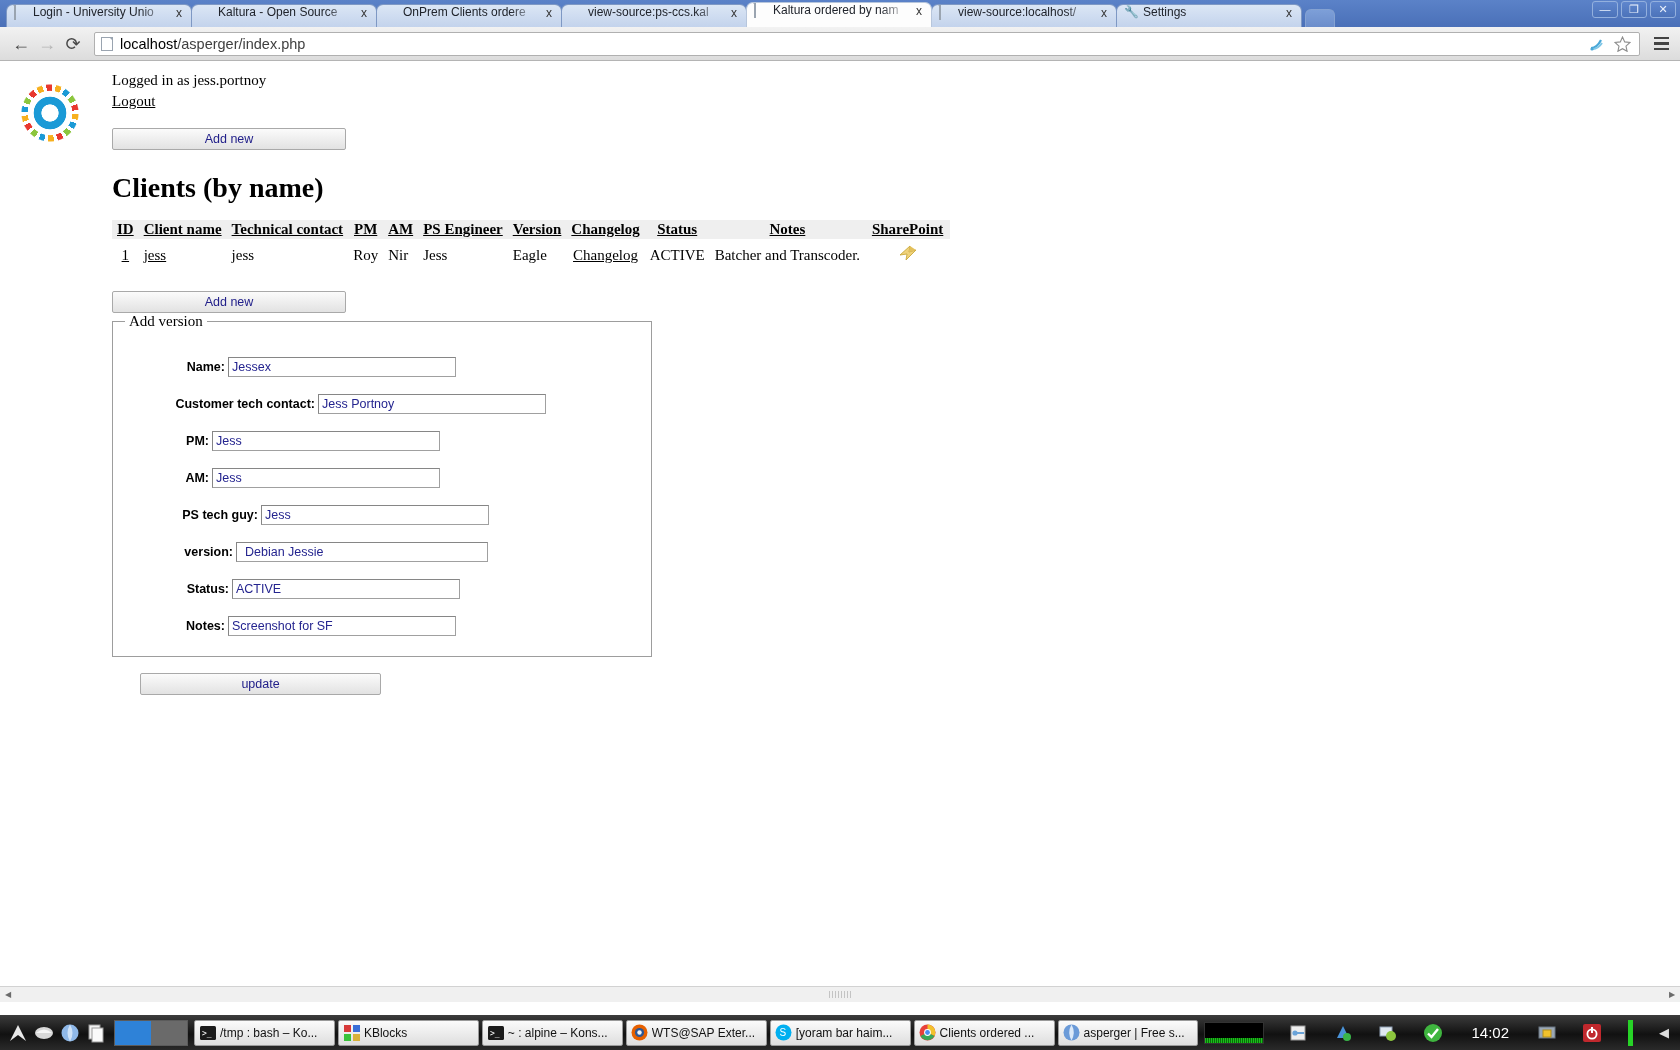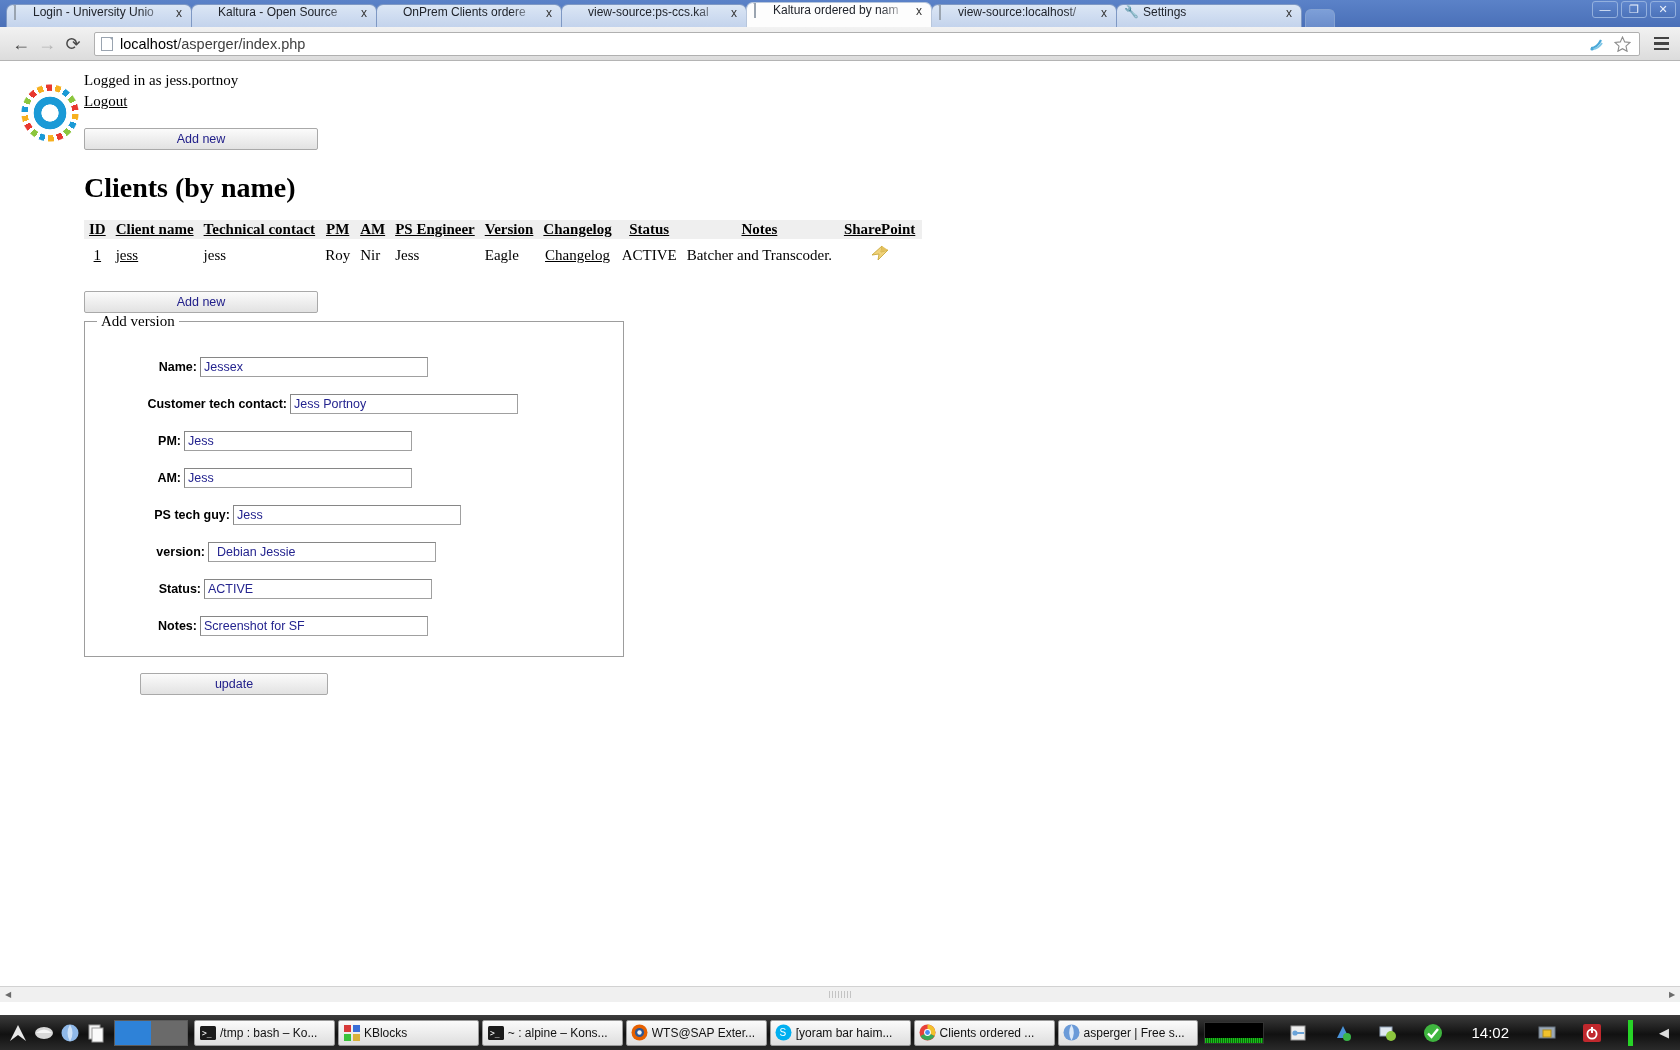--- a/index.html
+++ b/index.html
@@ -227,21 +227,21 @@
         #8cc63e 61.05% 64.45%, #ffffff 64.45% 66.6%,
         #e8382f 66.6% 70%, #ffffff 70% 72.15%,
         #f7b01e 72.15% 75.55%, #ffffff 75.55% 77.7%,
         #1b9ad6 77.7% 81.1%, #ffffff 81.1% 83.25%,
         #8cc63e 83.25% 86.65%, #ffffff 86.65% 88.8%,
         #e8382f 88.8% 92.2%, #ffffff 92.2% 94.35%,
         #f7b01e 94.35% 97.75%, #ffffff 97.75% 100%);
     -webkit-mask-image: radial-gradient(circle at 50% 50%, #000 0 47%, transparent 49%);
     mask-image: radial-gradient(circle at 50% 50%, #000 0 47%, transparent 49%);
   }
-  .content { position: absolute; left: 84px; top: 10px; }
+  .content { position: absolute; left: 112px; top: 10px; }
   .loginline { font-size: 15px; color: #000; line-height: 18px; }
   .logout-link {
     display: inline-block;
     margin-top: 4px;
     font-size: 15px;
     color: #000;
     text-decoration: underline;
     cursor: pointer;
   }
   .btn-wide {
@@ -332,24 +332,24 @@
     border-top-color: #868686;
     border-left-color: #868686;
     font-family: "Liberation Sans", sans-serif;
     font-size: 12.5px;
     color: #24248f;
     padding: 0 3px;
     outline: none;
   }
   .btn-update {
     display: block;
-    width: 188px;
+    width: 241px;
     height: 22px;
     margin-top: 16px;
-    margin-left: 56px;
+    margin-left: 28px;
     background: linear-gradient(#fbfbfb, #e2e2e2);
     border: 1px solid #a9a9a9;
     border-radius: 2px;
     font-family: "Liberation Sans", sans-serif;
     font-size: 12.5px;
     color: #22208a;
     text-align: center;
     line-height: 20px;
     cursor: pointer;
   }
@@ -618,21 +618,21 @@
             <input class="finput" style="width: 228px;" value="Jess">
           </div>
 
           <div class="frow">
             <span class="flabel" style="width:95px">PS tech guy:</span>
             <input class="finput" style="width: 228px;" value="Jess">
           </div>
 
           <div class="frow">
             <span class="flabel" style="width:70px">version:</span>
-            <input class="finput" style="width: 228px; padding-left: 8px;" value="Debian Jessie">
+            <input class="finput" style="width: 252px; padding-left: 8px;" value="Debian Jessie">
           </div>
 
           <div class="frow">
             <span class="flabel" style="width:66px">Status:</span>
             <input class="finput" style="width: 228px;" value="ACTIVE">
           </div>
 
           <div class="frow">
             <span class="flabel" style="width:62px">Notes:</span>
             <input class="finput" style="width: 228px;" value="Screenshot for SF">

